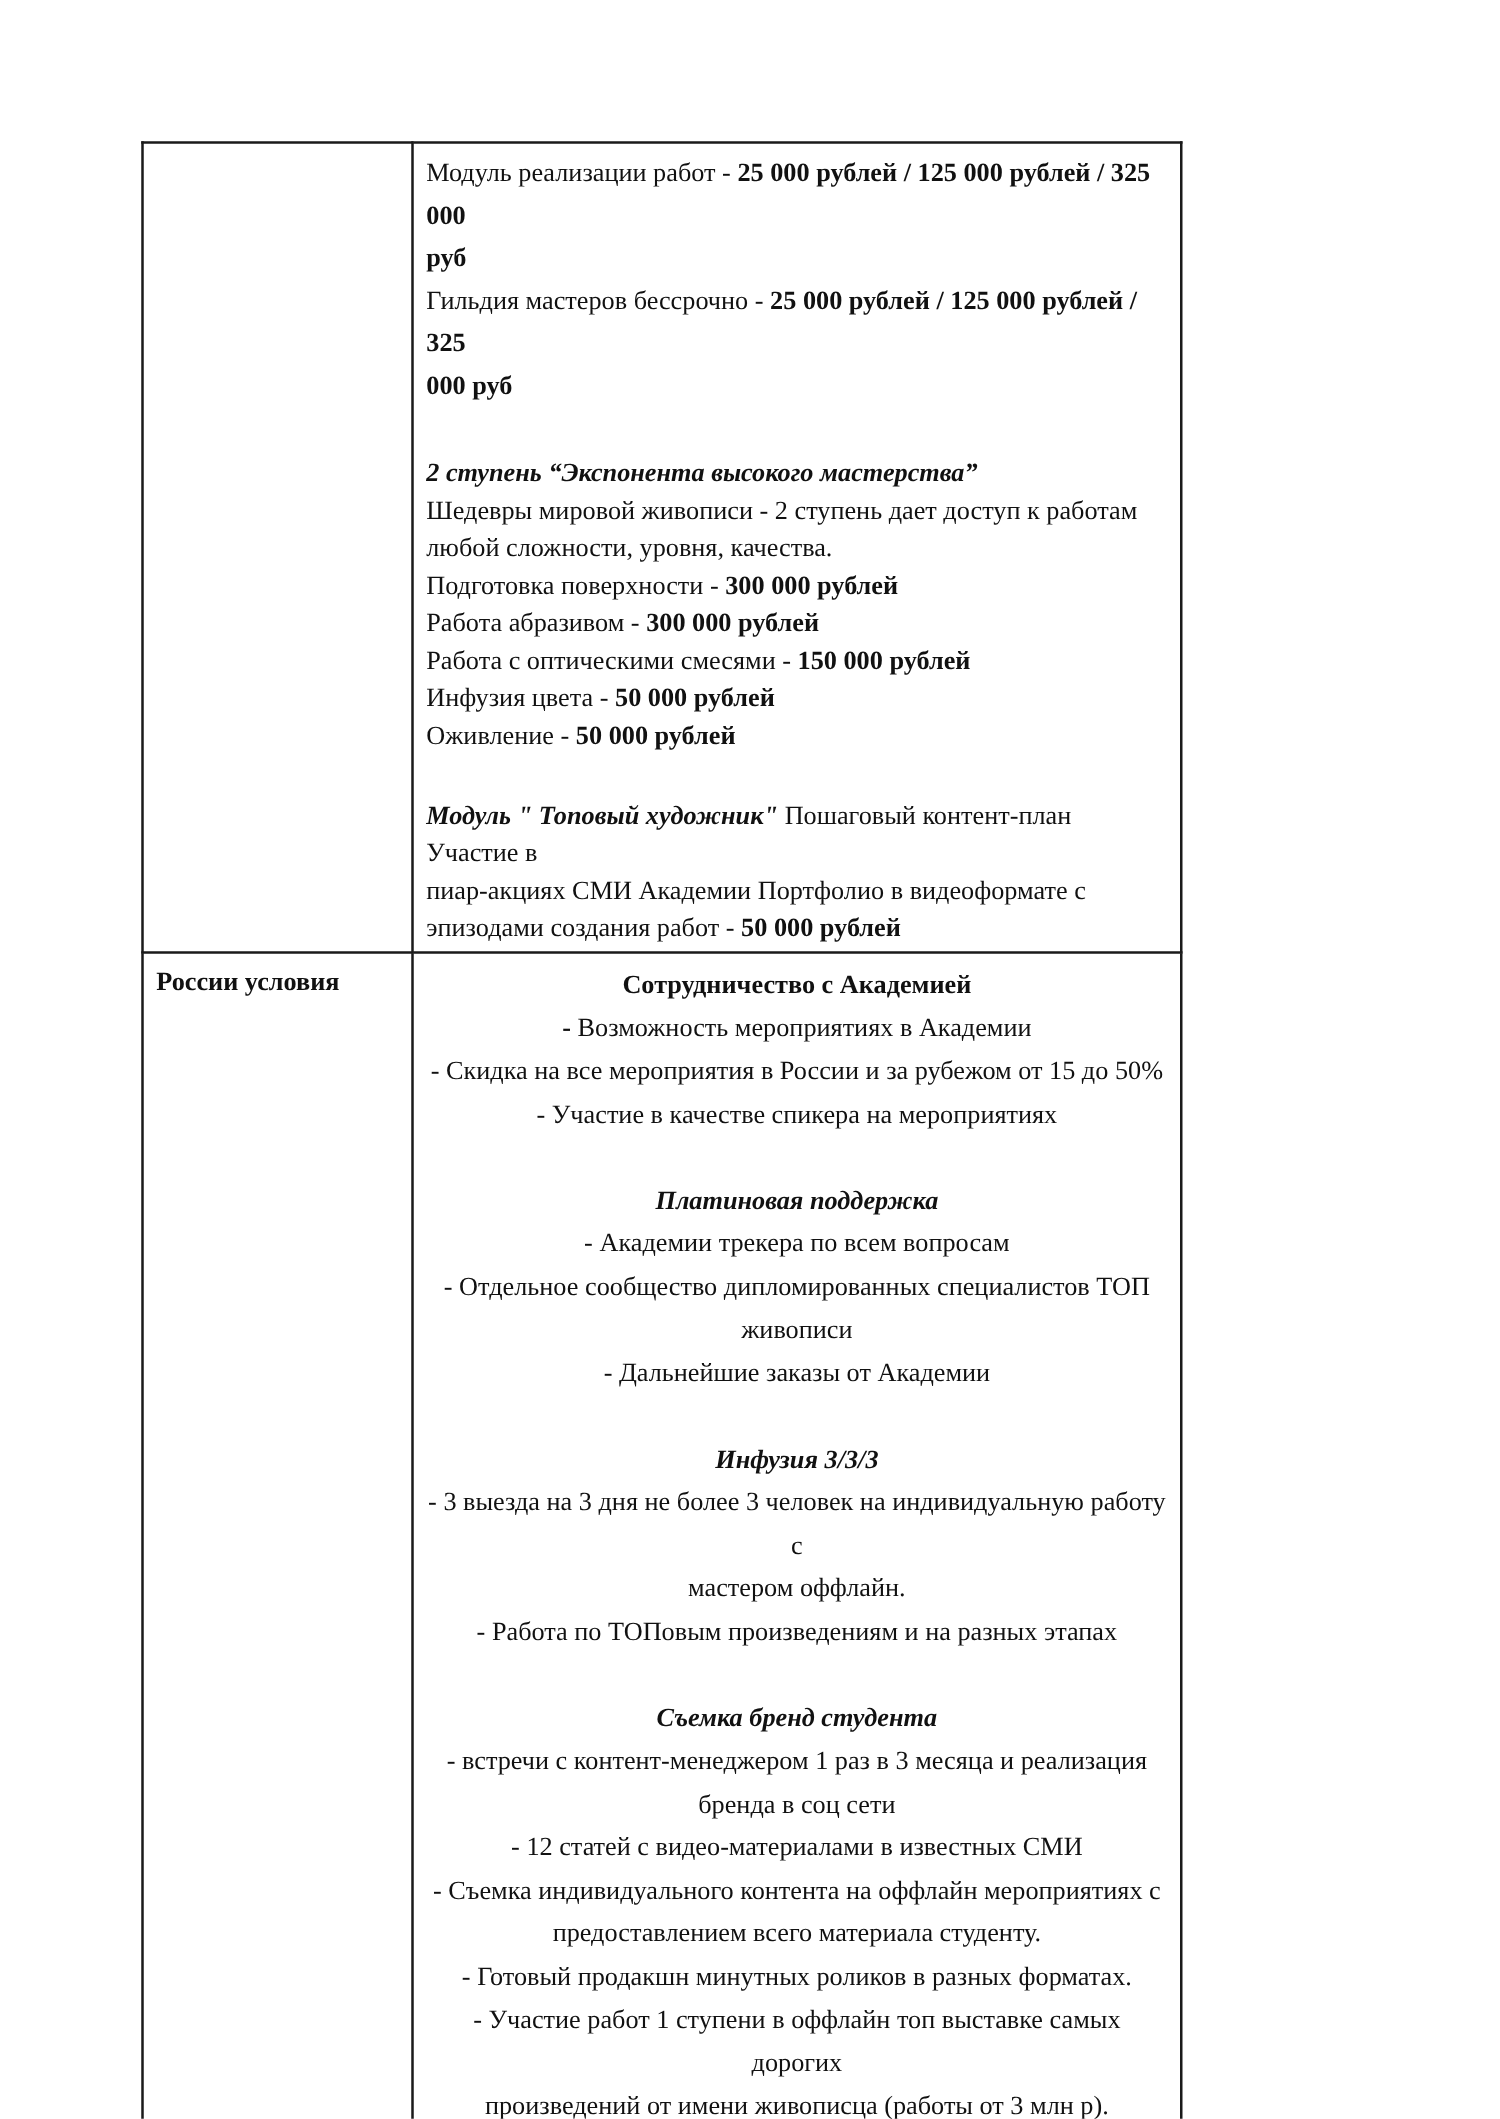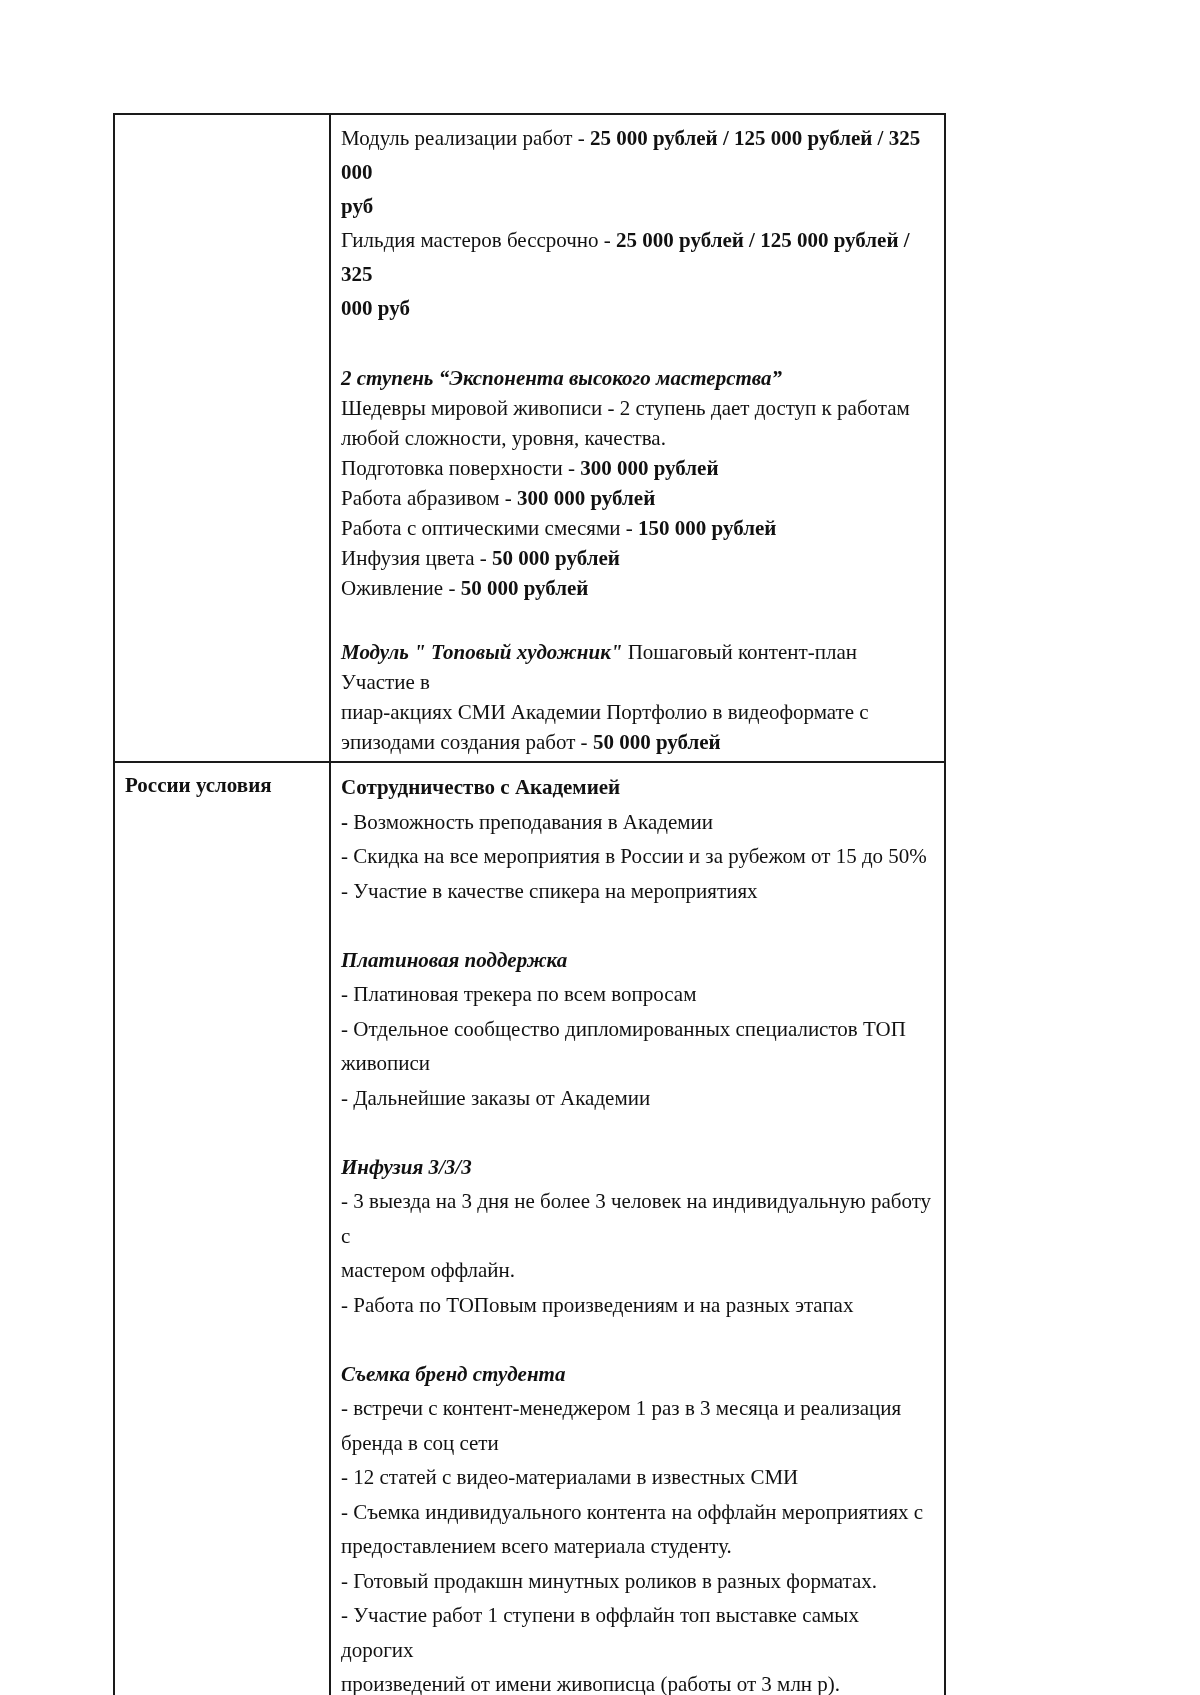--- a/index.html
+++ b/index.html
@@ -25,21 +25,21 @@
     .row-1 td { height: 590px; }
     .row-1 td.cell-right { padding-top: 6px; }
     .row-2 td { padding-top: 7px; }
     .line { display: block; }
     .lh-wide { line-height: 34px; }
     .b { font-weight: bold; }
     .i { font-style: italic; }
     .u { }
     .gap { display: block; height: 38px; }
     .gap-sm { display: block; height: 34px; }
-    .row-2 .line { line-height: 34.5px; }
+    .row-2 .line { line-height: 34.5px; text-align: center; }
     .row-2 .gap { height: 34.5px; }
     .label-cell { font-weight: bold; }
   </style>
 </head>
 <body>
 
 <table class="doc-table">
   <colgroup>
     <col class="col-left">
     <col>
@@ -70,28 +70,28 @@
       <span class="line"><span class="b i">Модуль " Топовый художник"</span><span> Пошаговый контент-план Участие в</span></span>
       <span class="line">пиар-акциях СМИ Академии Портфолио в видеоформате с</span>
       <span class="line"><span>эпизодами создания работ - </span><span class="b">50 000 рублей</span></span>
     </td>
   </tr>
 
   <tr class="row-2">
     <td class="cell-left label-cell">России условия</td>
     <td class="cell-right">
       <span class="line b">Сотрудничество с Академией</span>
-      <span class="line"><span class="b">-</span><span> Возможность преподавания в Академии</span></span>
+      <span class="line"><span class="b">-</span><span> Возможность мероприятиях в Академии</span></span>
       <span class="line">- Скидка на все мероприятия в России и за рубежом от 15 до 50%</span>
       <span class="line">- Участие в качестве спикера на мероприятиях</span>
 
       <span class="gap"></span>
 
       <span class="line b i">Платиновая поддержка</span>
-      <span class="line">- Платиновая трекера по всем вопросам</span>
+      <span class="line">- Академии трекера по всем вопросам</span>
       <span class="line">- Отдельное сообщество дипломированных специалистов ТОП</span>
       <span class="line">живописи</span>
       <span class="line">- Дальнейшие заказы от Академии</span>
 
       <span class="gap"></span>
 
       <span class="line b i">Инфузия 3/3/3</span>
       <span class="line">- 3 выезда на 3 дня не более 3 человек на индивидуальную работу с</span>
       <span class="line">мастером оффлайн.</span>
       <span class="line">- Работа по ТОПовым произведениям и на разных этапах</span>

